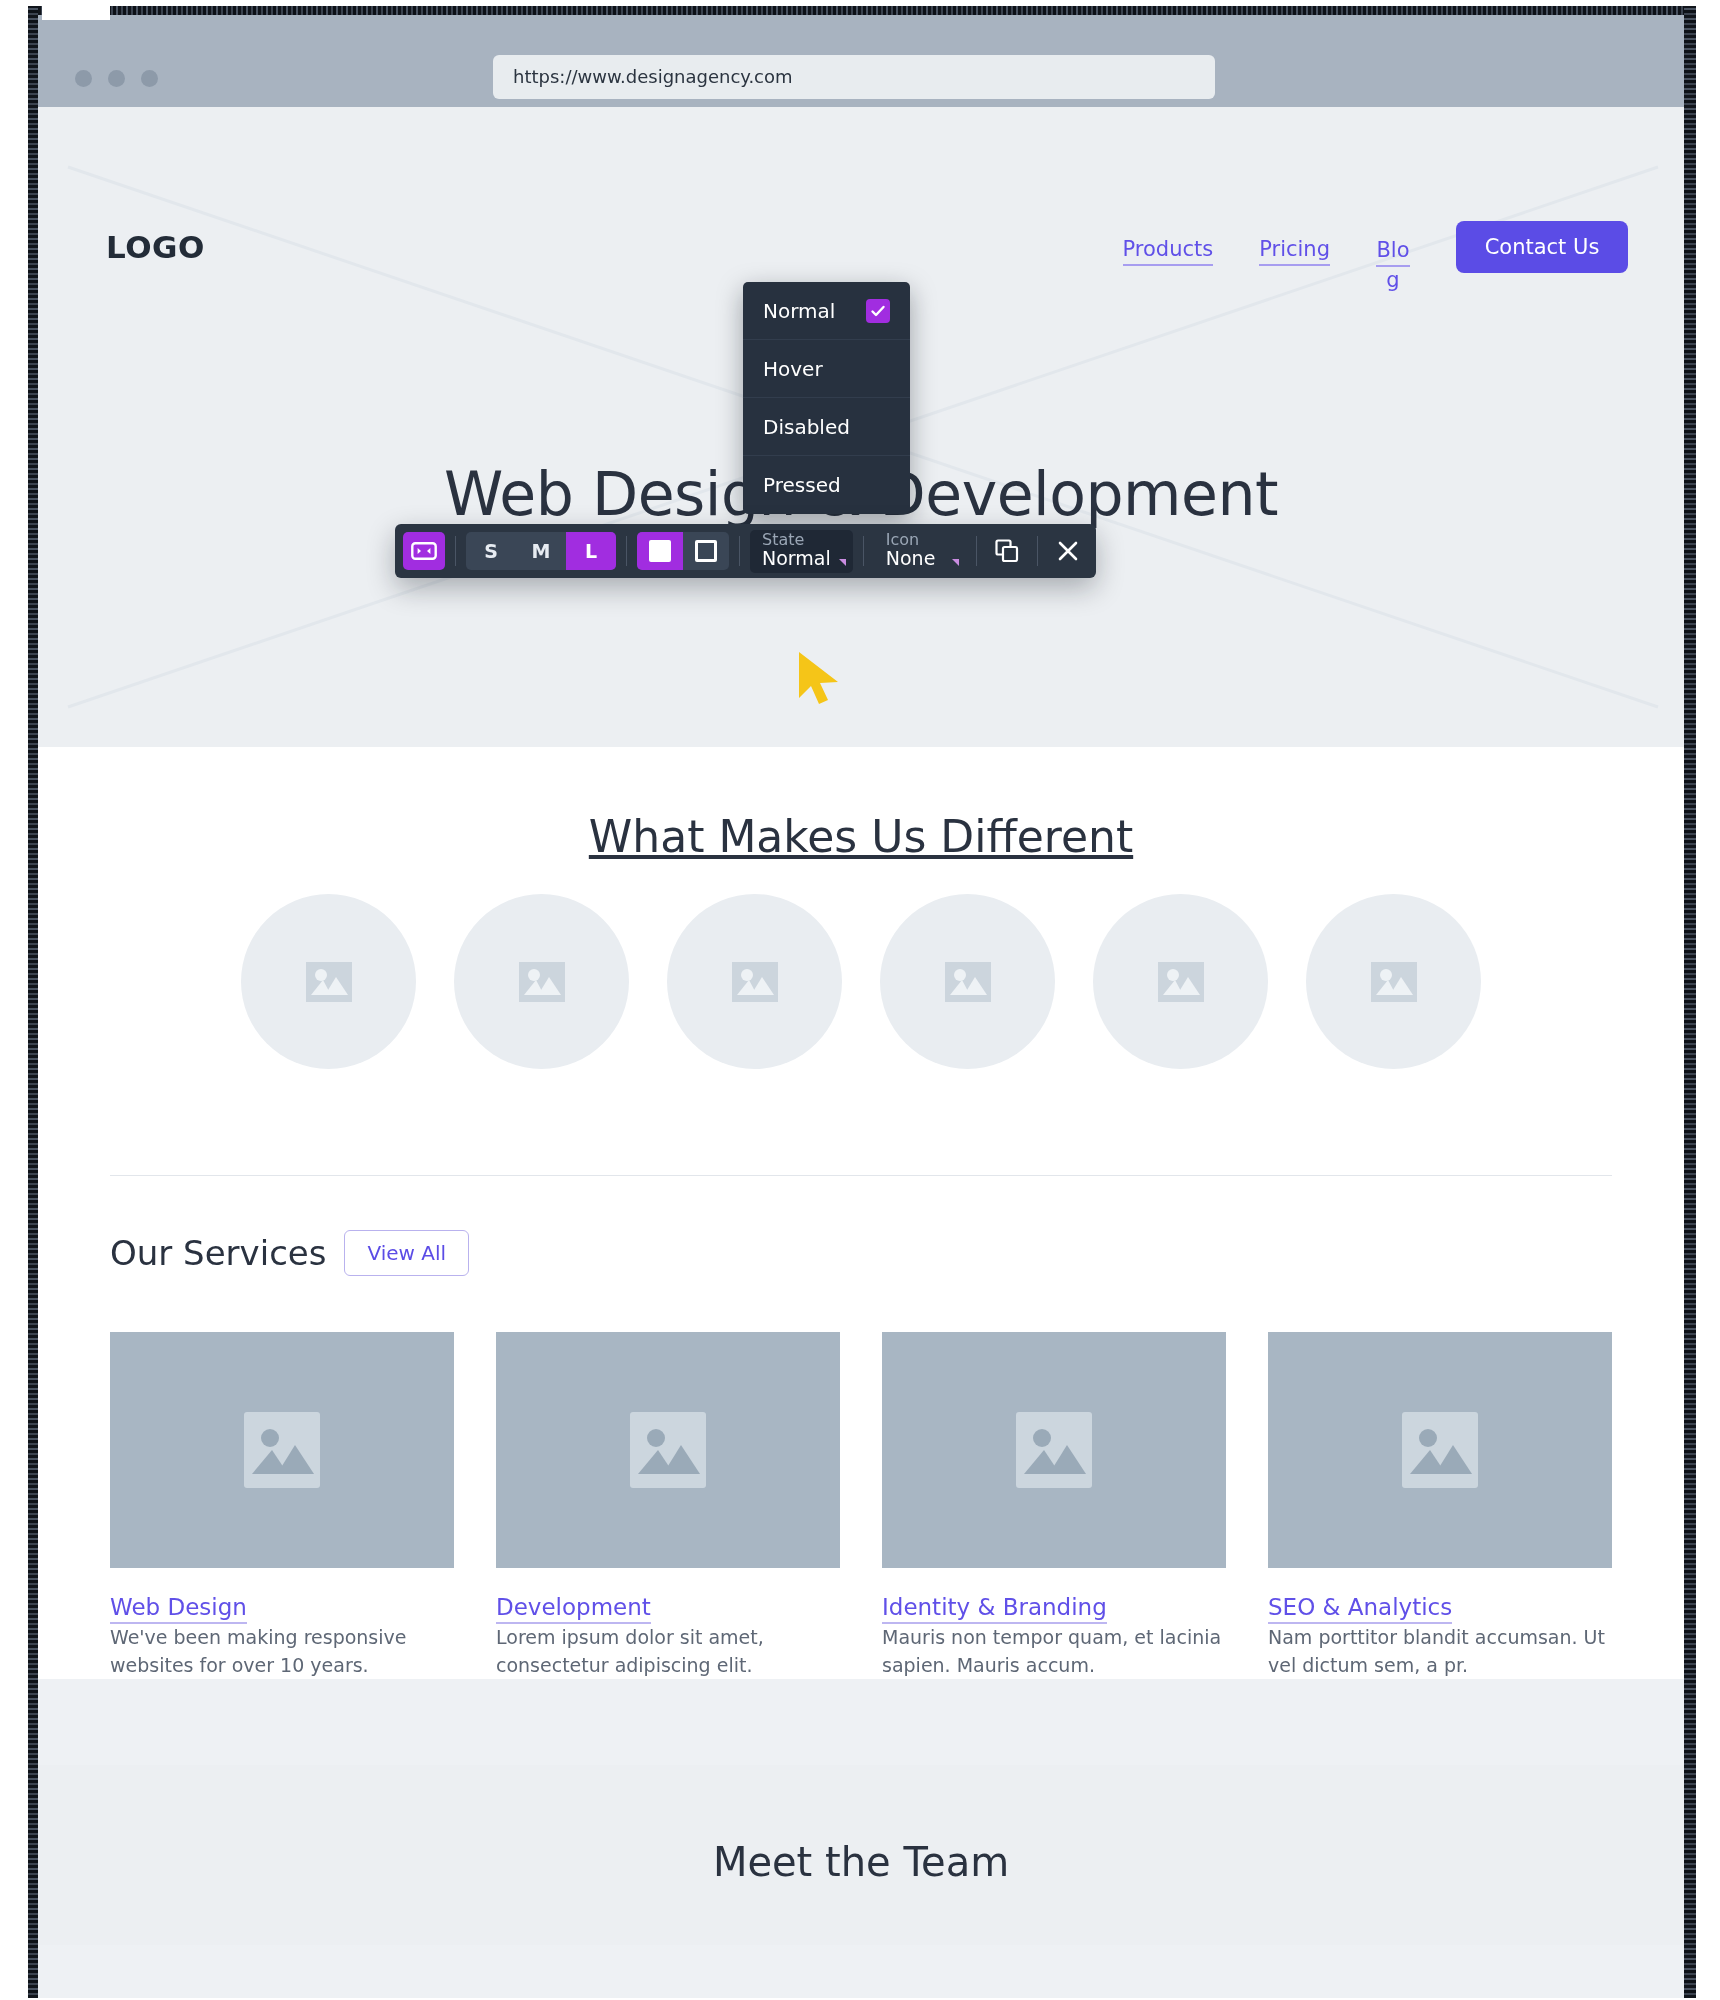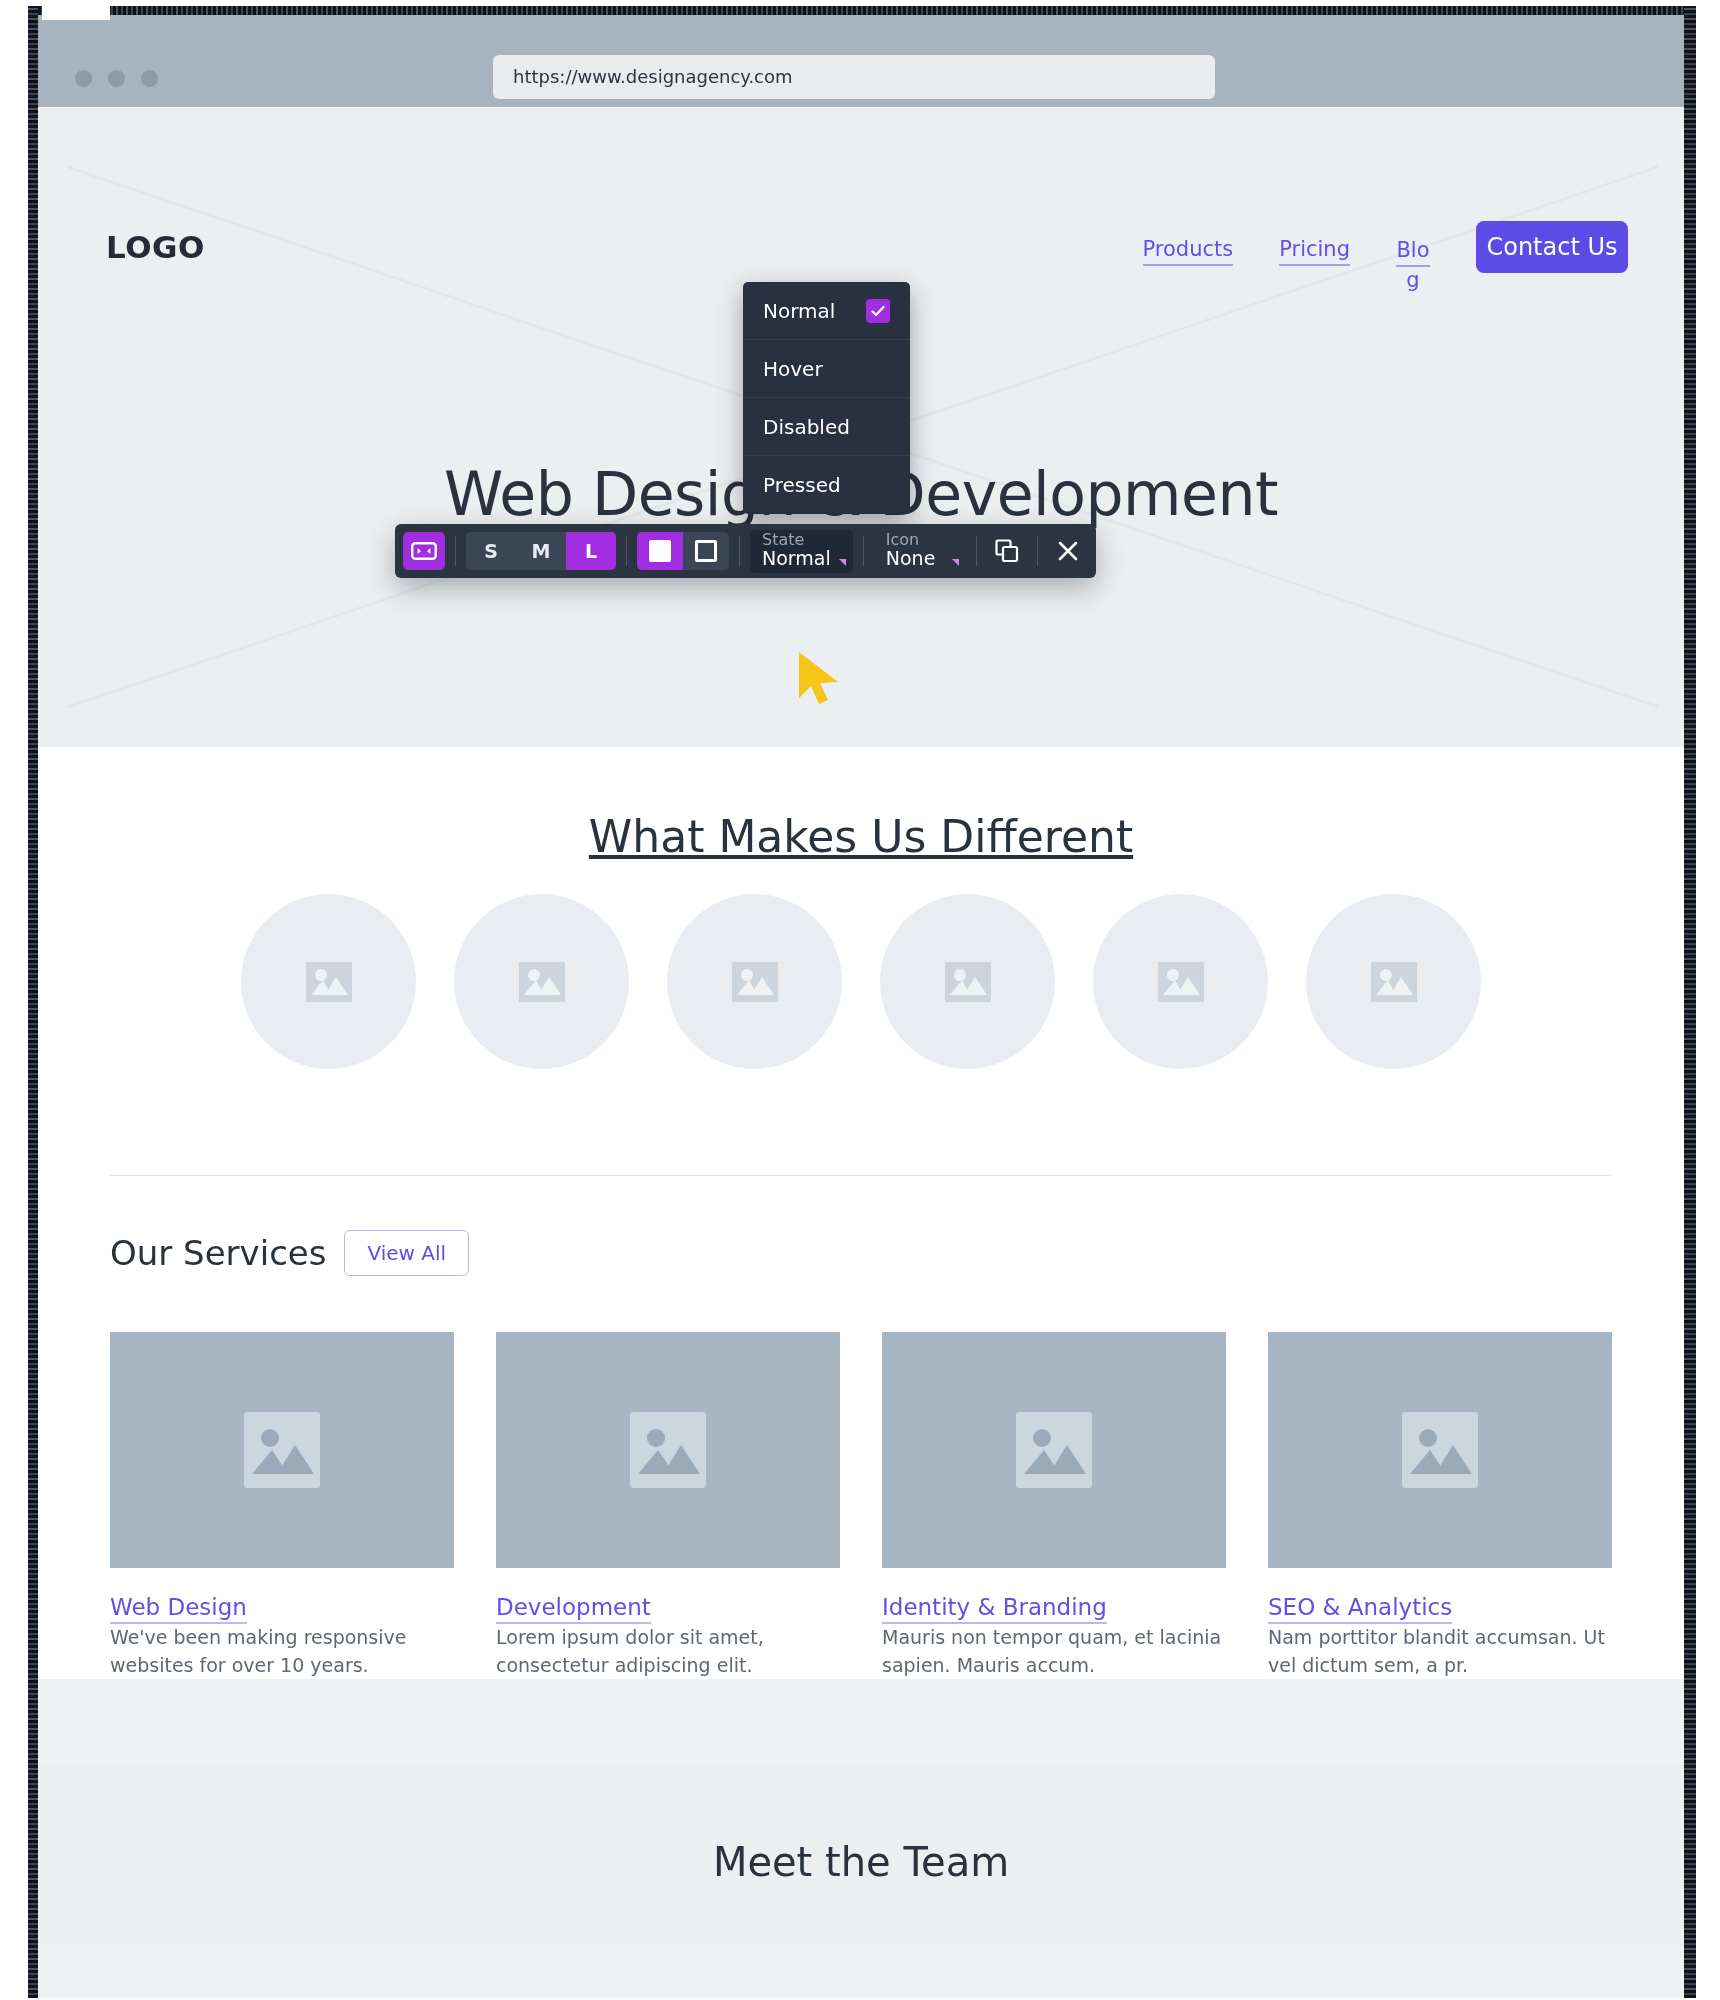--- a/index.html
+++ b/index.html
@@ -77,21 +77,21 @@
   .nav { position: absolute; right: 56px; top: 130px; display: flex; align-items: flex-start; gap: 46px; }
   .nav-link {
     color: #6050e8; font-size: 21px; text-decoration: none;
     border-bottom: 2px solid #a79df0; padding-bottom: 3px;
     white-space: normal; text-align: center;
   }
   .nav-link.wrap { width: 34px; line-height: 1.25; border-bottom: none; }
   .nav-link.wrap .w1 { border-bottom: 2px solid #a79df0; display: inline-block; padding-bottom: 2px;}
   .contact-btn {
     background: #5b4ce6; color: #fff; border: none; border-radius: 8px;
-    width: 152px; height: 52px; font-size: 24px; cursor: pointer;
+    width: 172px; height: 52px; font-size: 21px; cursor: pointer;
     font-family: "DejaVu Sans", "Liberation Sans", sans-serif;
     margin-top: -16px;
   }
 
   .hero-title {
     position: absolute; left: 0; right: 0; top: 352px;
     text-align: center; font-size: 60px; color: #2a3240; font-weight: 400;
     letter-spacing: -0.5px;
   }
 

